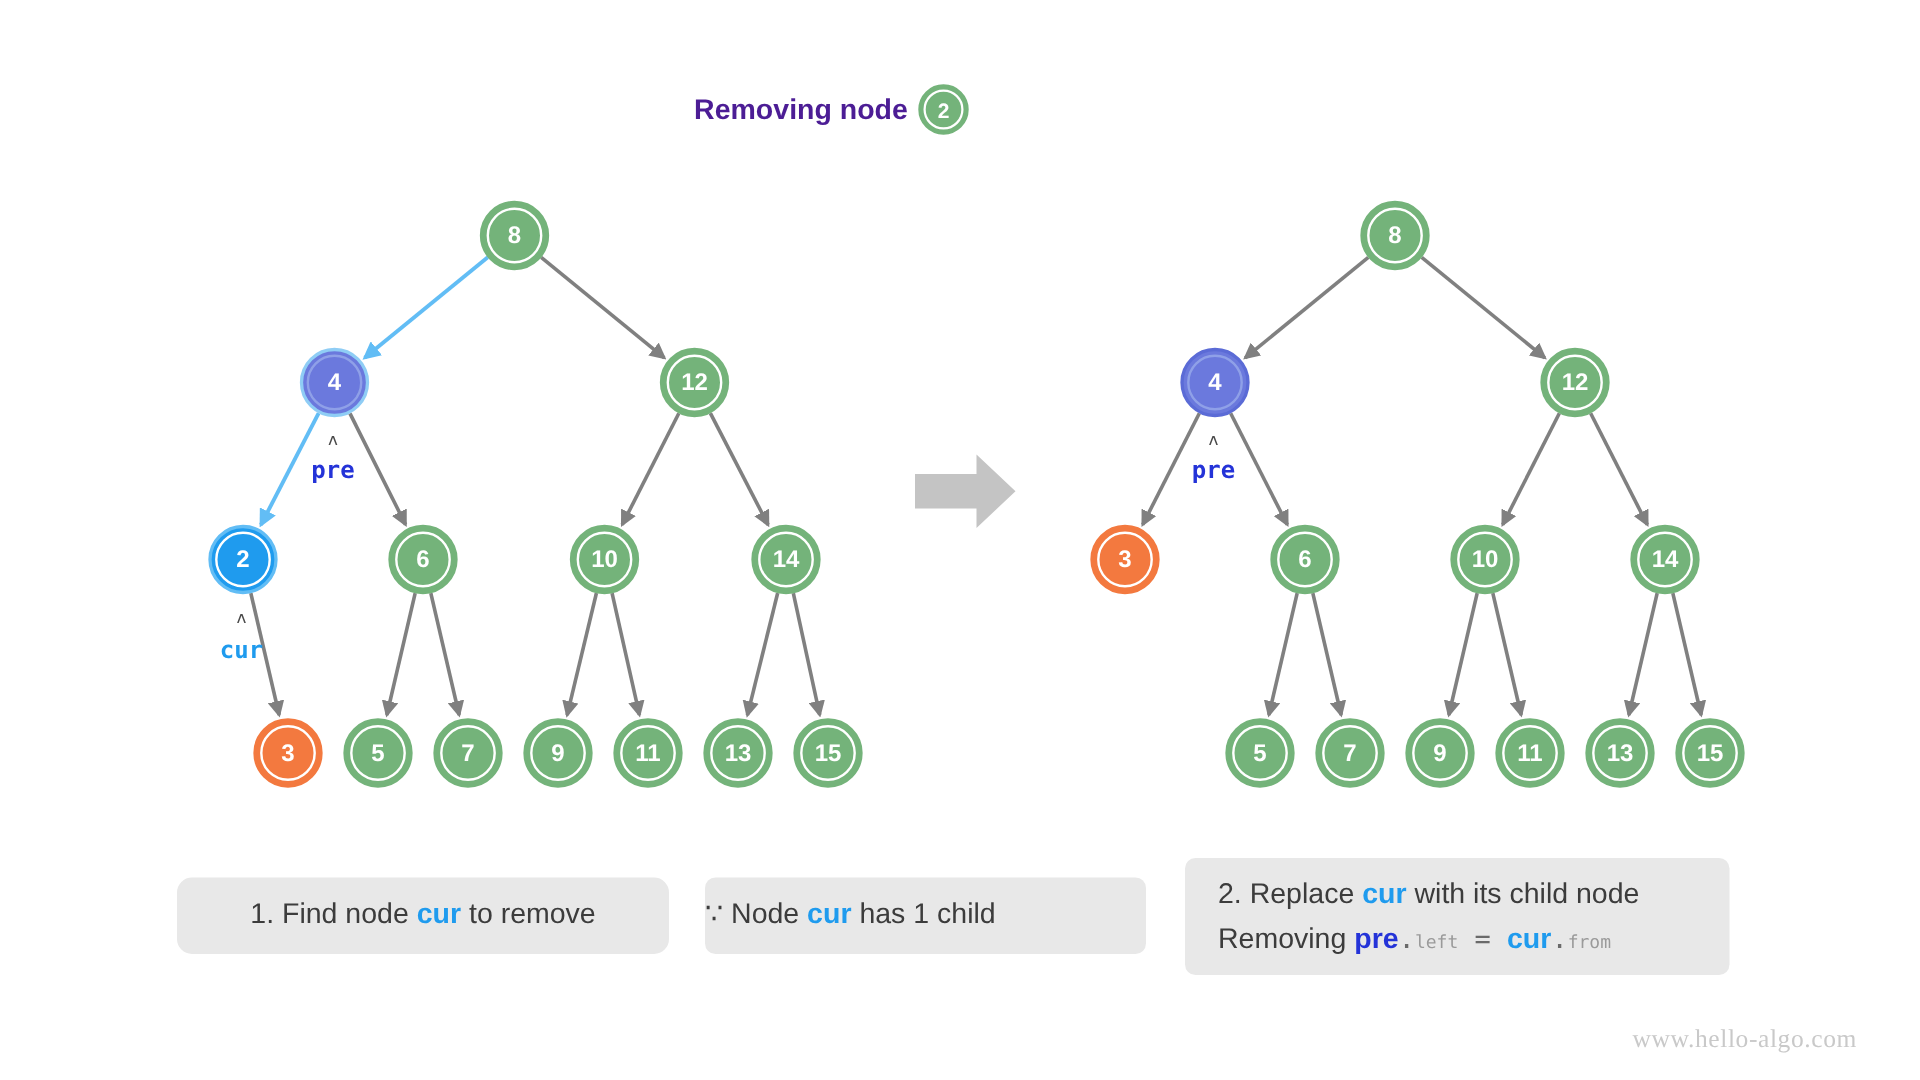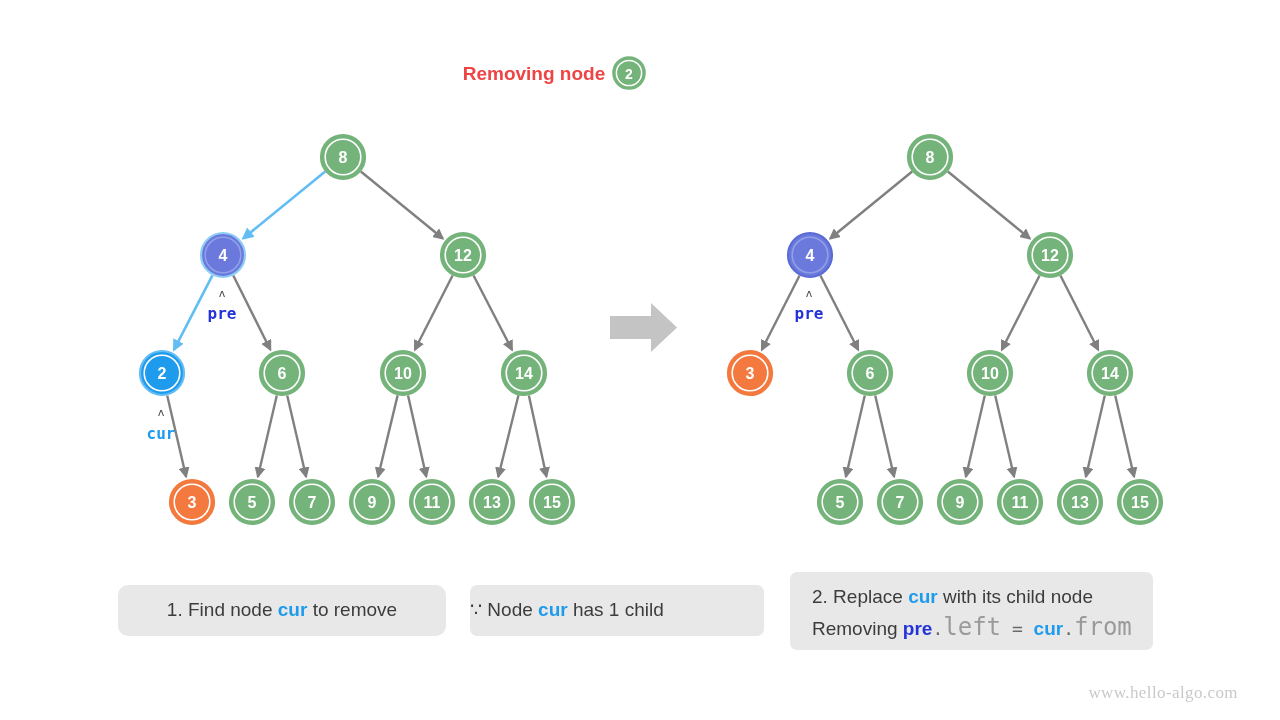--- a/index.html
+++ b/index.html
@@ -18,21 +18,21 @@
 
   
   #title-bar {
     position: absolute;
     top: 57px;
     left: 0;
     width: 1116px;
     text-align: center;
     font-size: 19px;
     font-weight: bold;
-    color: #ef4444;
+    color: #4c1d95;
     white-space: nowrap;
   }
   #title-bar .t-txt { vertical-align: middle; }
   #title-bar .title-node {
     display: inline-block;
     vertical-align: middle;
     width: 34px;
     height: 34px;
     margin: 0 7px;
     position: relative;
@@ -96,21 +96,21 @@
     left: 790px;  top: 572px;
     width: 363px; height: 78px;
     padding: 10px 0 0 22px;
     text-align: left;
   }
   .kw-cur { color: #1f9bee; font-weight: bold; }
   .kw-pre { color: #2433d8; font-weight: bold; }
   .mono-dim {
     font-family: "DejaVu Sans Mono", monospace;
     color: #9a9a9a;
-    font-size: 24px;
+    font-size: 12px;
   }
   .mono-punct {
     font-family: "DejaVu Sans Mono", monospace;
     color: #6a6a6a;
     font-size: 18px;
   }
 
   
   #watermark {
     position: absolute;

